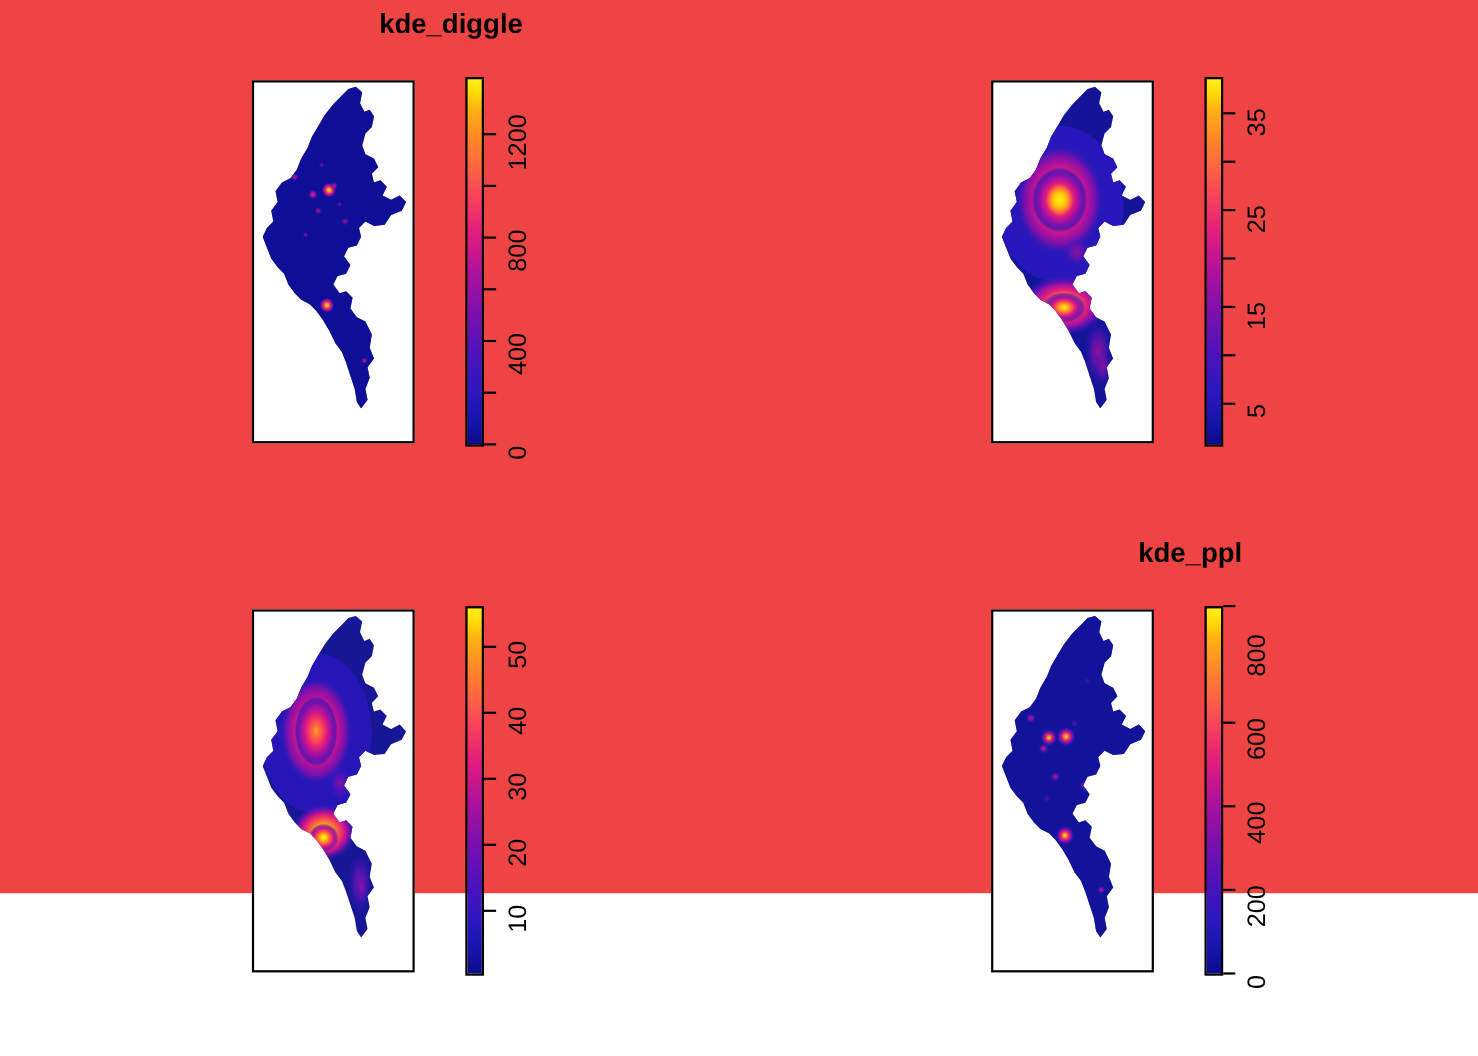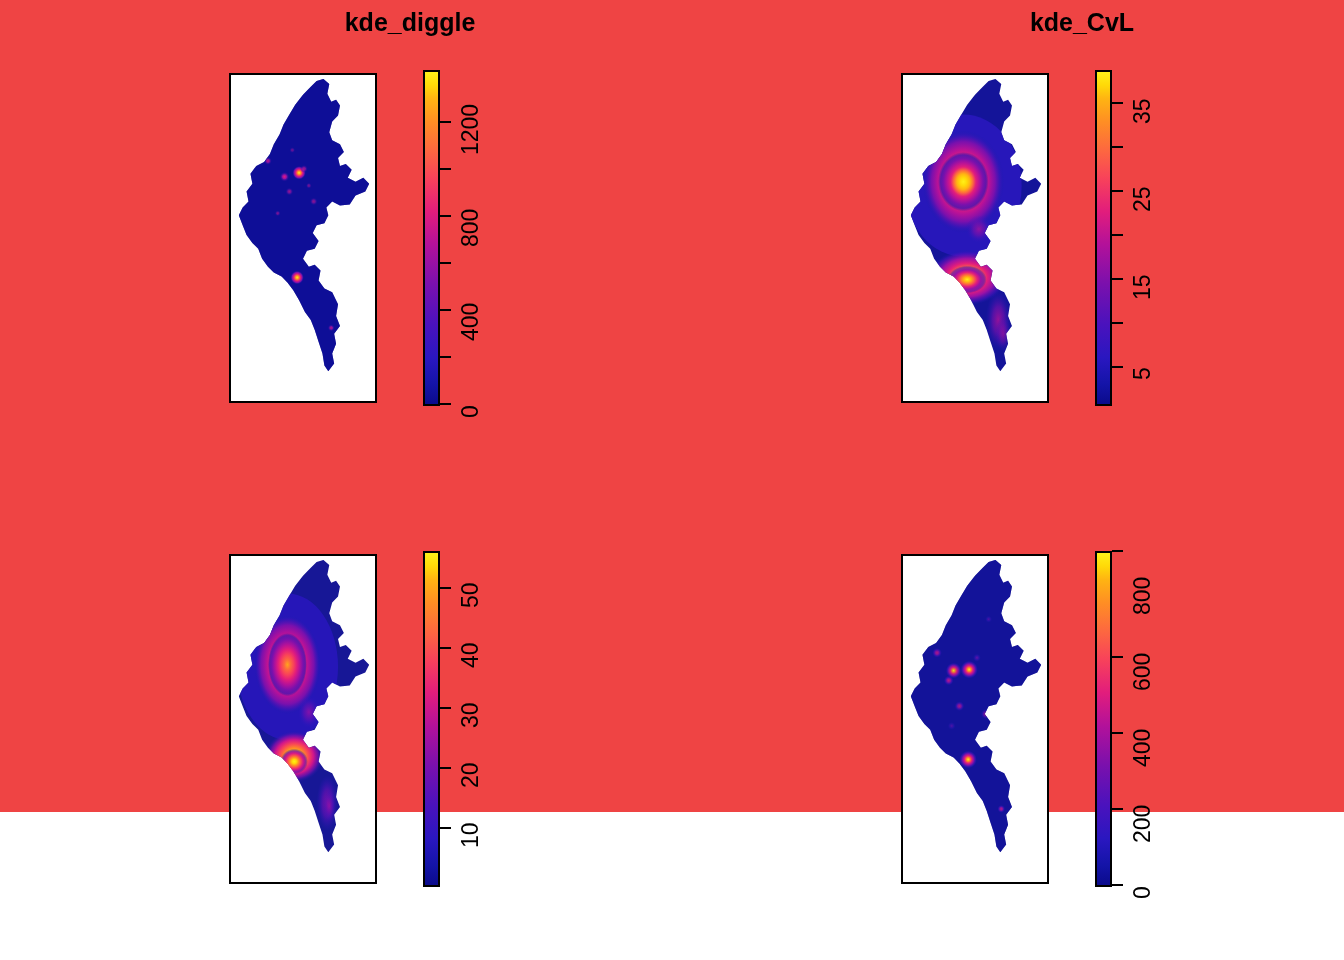--- a/index.html
+++ b/index.html
@@ -136,21 +136,20 @@
       <div class="cb-tick" style="top:98px;"></div>
       <div class="cb-tick" style="top:51px;"></div>
       <div class="cb-label" style="top:348px;">0</div>
       <div class="cb-label" style="top:271px;">400</div>
       <div class="cb-label" style="top:177px;">800</div>
       <div class="cb-label" style="top:85px;">1200</div>
     </div>
   </div>
 
   <div class="panel" style="left:822px;top:8px;width:520px;height:420px;">
-    <div class="panel-title">kde_CvL</div>
     <div class="map-frame" style="left:79px;top:65px;width:148px;height:330px;">
       <svg class="map-canvas" viewBox="0 0 148 330" preserveAspectRatio="none">
         <defs>
           <clipPath id="mm-clip-2">
               <path d="M 95 4 L 101 9 L 99 19 L 103 27 L 108 25 L 112 31 L 110 41 L 104 47 L 101 58 L 104 66 L 112 70 L 116 78 L 110 84 L 112 92 L 118 90 L 124 96 L 120 104 L 128 108 L 136 104 L 142 110 L 138 118 L 128 122 L 122 131 L 112 132 L 104 128 L 98 134 L 100 142 L 96 150 L 88 152 L 84 160 L 90 168 L 86 176 L 78 178 L 74 186 L 80 194 L 86 192 L 92 198 L 90 208 L 96 216 L 104 220 L 110 232 L 108 244 L 112 254 L 106 262 L 108 272 L 104 282 L 106 292 L 100 300 L 96 294 L 94 282 L 90 270 L 86 258 L 82 248 L 76 240 L 70 228 L 64 218 L 58 210 L 52 204 L 44 200 L 38 194 L 32 186 L 28 176 L 22 170 L 16 162 L 12 152 L 8 142 L 12 134 L 18 128 L 16 118 L 22 110 L 20 100 L 26 92 L 34 88 L 40 80 L 44 70 L 50 60 L 54 50 L 60 40 L 66 30 L 74 20 L 82 12 L 88 6 Z"></path>
             </clipPath>
           <radialGradient id="g2a" cx="50%" cy="50%" r="50%">
             <stop offset="0%" stop-color="#fff019"></stop>
             <stop offset="14%" stop-color="#ffd908"></stop>
             <stop offset="26%" stop-color="#ffb412"></stop>
@@ -259,20 +258,21 @@
       <div class="cb-tick" style="top:36px;"></div>
       <div class="cb-label" style="top:297px;">10</div>
       <div class="cb-label" style="top:237px;">20</div>
       <div class="cb-label" style="top:177px;">30</div>
       <div class="cb-label" style="top:117px;">40</div>
       <div class="cb-label" style="top:57px;">50</div>
     </div>
   </div>
 
   <div class="panel" style="left:822px;top:489px;width:520px;height:420px;">
+    <div class="panel-title">kde_ppl</div>
     <div class="map-frame" style="left:79px;top:65px;width:148px;height:330px;">
       <svg class="map-canvas" viewBox="0 0 148 330" preserveAspectRatio="none">
         <defs>
           <clipPath id="mm-clip-4">
               <path d="M 95 4 L 101 9 L 99 19 L 103 27 L 108 25 L 112 31 L 110 41 L 104 47 L 101 58 L 104 66 L 112 70 L 116 78 L 110 84 L 112 92 L 118 90 L 124 96 L 120 104 L 128 108 L 136 104 L 142 110 L 138 118 L 128 122 L 122 131 L 112 132 L 104 128 L 98 134 L 100 142 L 96 150 L 88 152 L 84 160 L 90 168 L 86 176 L 78 178 L 74 186 L 80 194 L 86 192 L 92 198 L 90 208 L 96 216 L 104 220 L 110 232 L 108 244 L 112 254 L 106 262 L 108 272 L 104 282 L 106 292 L 100 300 L 96 294 L 94 282 L 90 270 L 86 258 L 82 248 L 76 240 L 70 228 L 64 218 L 58 210 L 52 204 L 44 200 L 38 194 L 32 186 L 28 176 L 22 170 L 16 162 L 12 152 L 8 142 L 12 134 L 18 128 L 16 118 L 22 110 L 20 100 L 26 92 L 34 88 L 40 80 L 44 70 L 50 60 L 54 50 L 60 40 L 66 30 L 74 20 L 82 12 L 88 6 Z"></path>
             </clipPath>
           <radialGradient id="g4a" cx="50%" cy="50%" r="50%">
             <stop offset="0%" stop-color="#fff019"></stop>
             <stop offset="20%" stop-color="#ff8e24"></stop>
             <stop offset="42%" stop-color="#e21d7c"></stop>

